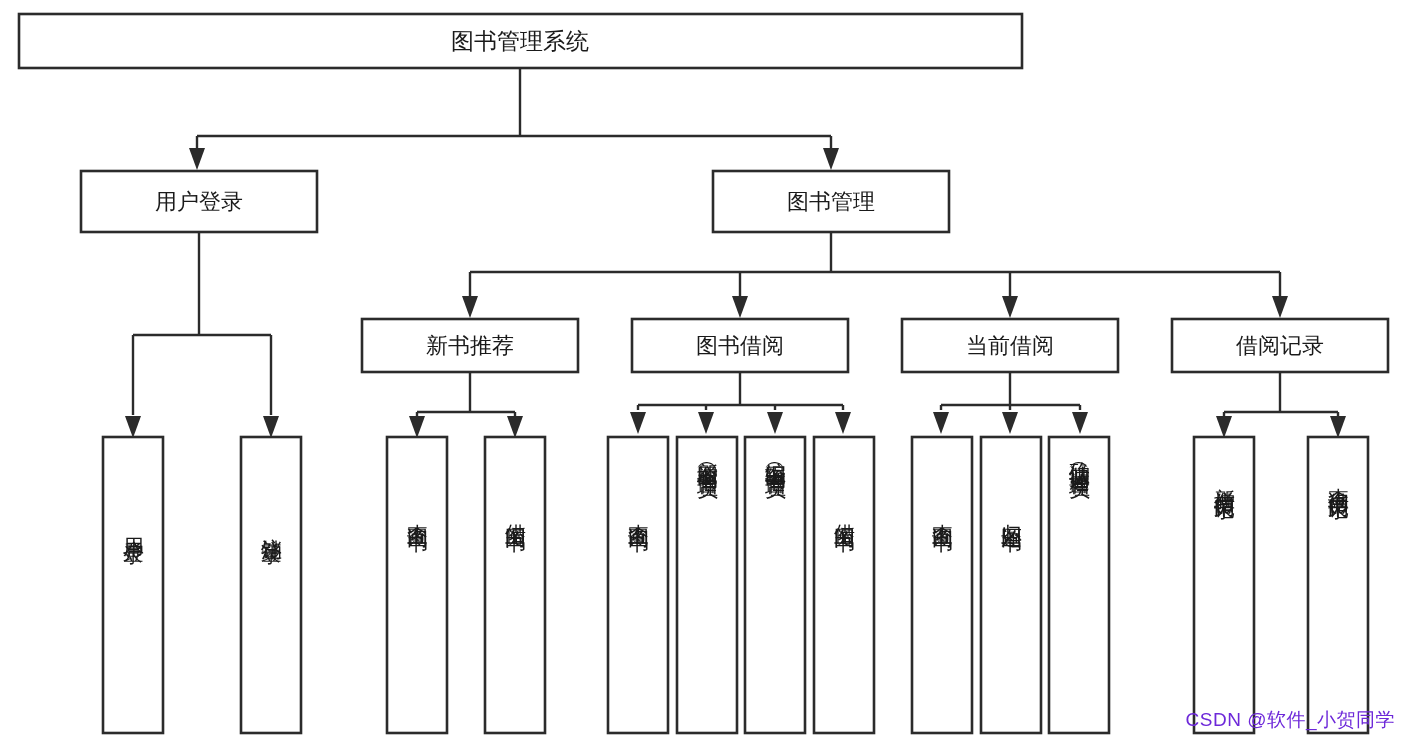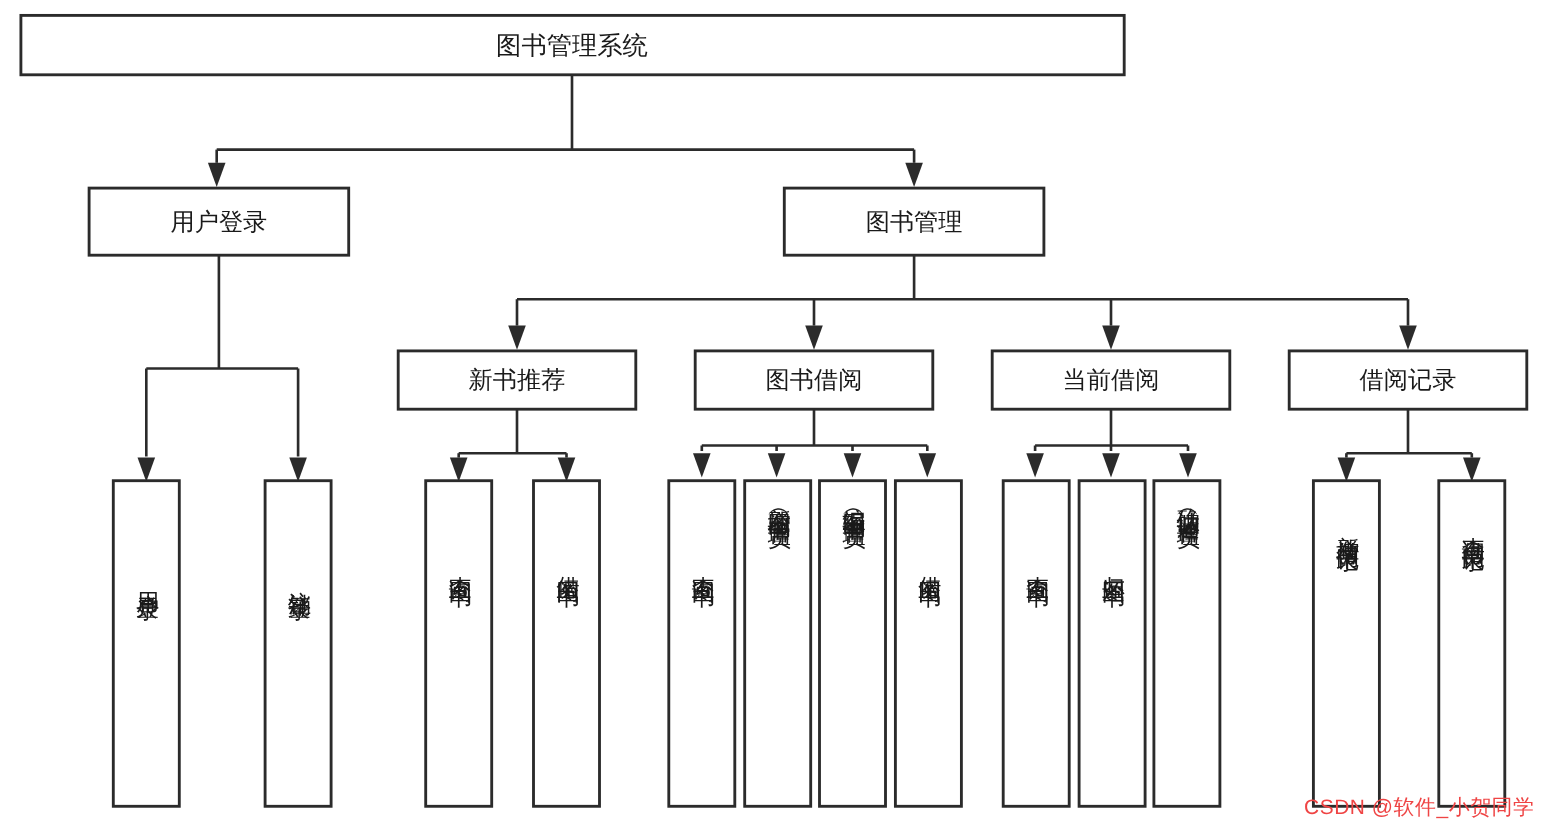--- a/index.html
+++ b/index.html
@@ -63,24 +63,24 @@
     font-family: "Liberation Sans", "DejaVu Sans", sans-serif;
     font-size: 21px;
     line-height: 1.18;
     letter-spacing: 2.5px;
     color: #1a1a1a;
     white-space: nowrap;
   }
   .watermark {
     position: absolute;
     right: 10px;
-    bottom: 0;
+    bottom: 14px;
     font-family: "Liberation Sans", "DejaVu Sans", sans-serif;
     font-size: 19px;
-    color: #ef4444;
+    color: #6d28d9;
     letter-spacing: 0.5px;
     white-space: nowrap;
   }
 </style>
 </head>
 <body>
 
 <div id="diagram-root">
 
   <svg class="diagram-canvas" viewBox="0 0 1405 747">

